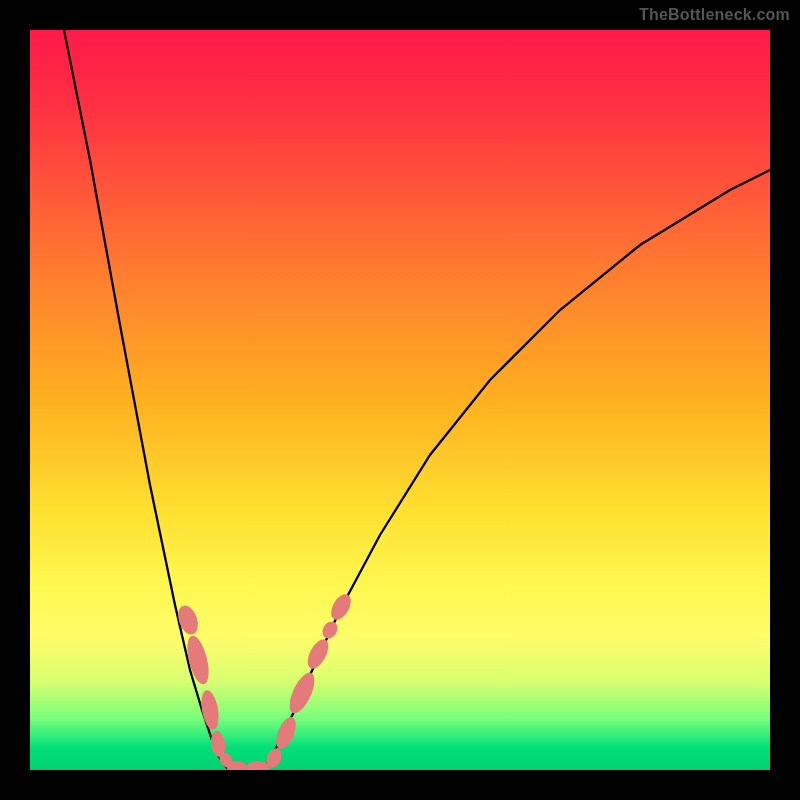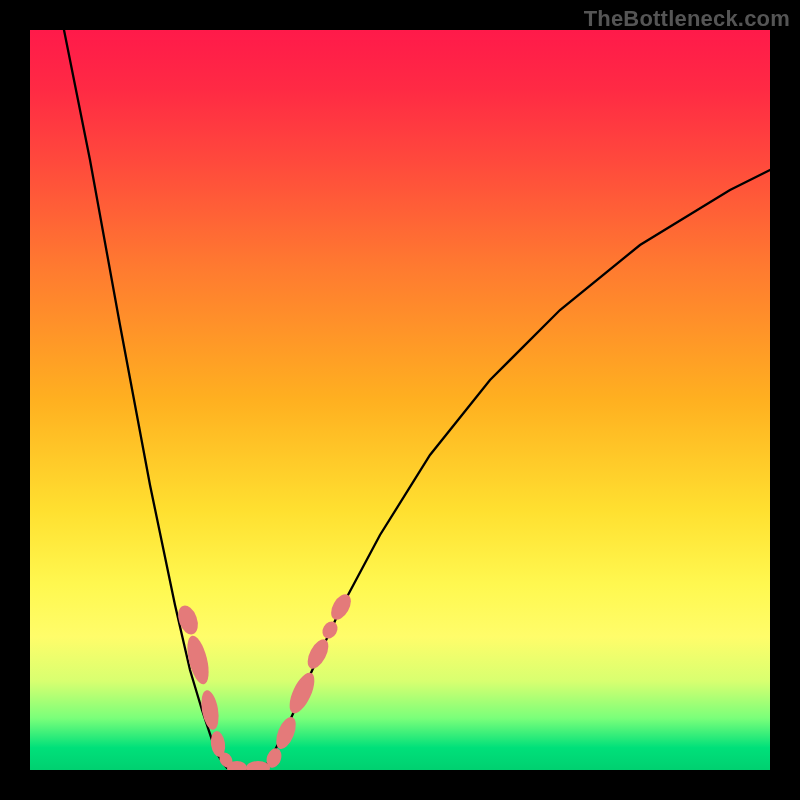--- a/index.html
+++ b/index.html
@@ -29,21 +29,21 @@
       #d8ff70 88%,
       #7aff7a 93%,
       #00e07a 97%,
       #00d070 100%
     );
   }
   .watermark {
     position: absolute;
     top: 6px;
     right: 10px;
-    font-size: 22px;
+    font-size: 16px;
     color: #555;
     font-weight: 600;
     letter-spacing: 0.2px;
     user-select: none;
   }
   svg.overlay {
     position: absolute;
     left: 30px;
     top: 30px;
     width: 740px;

